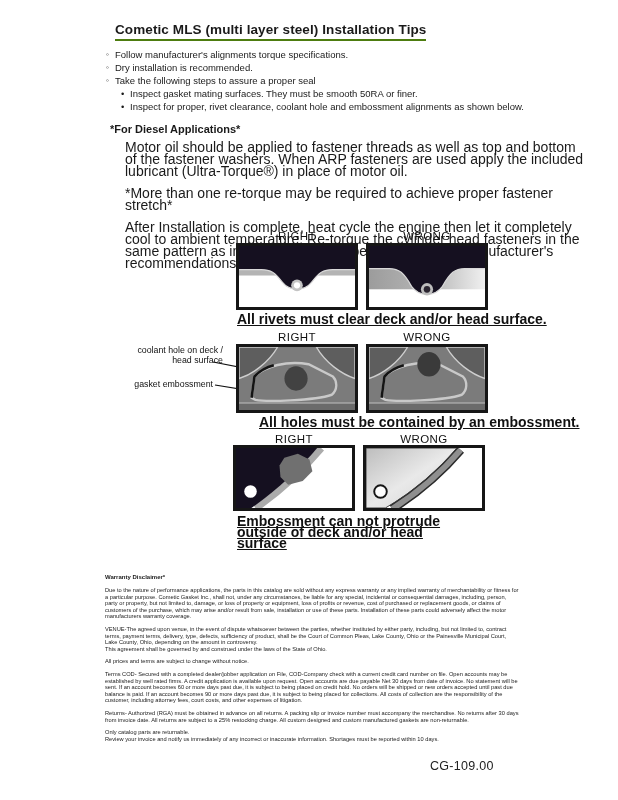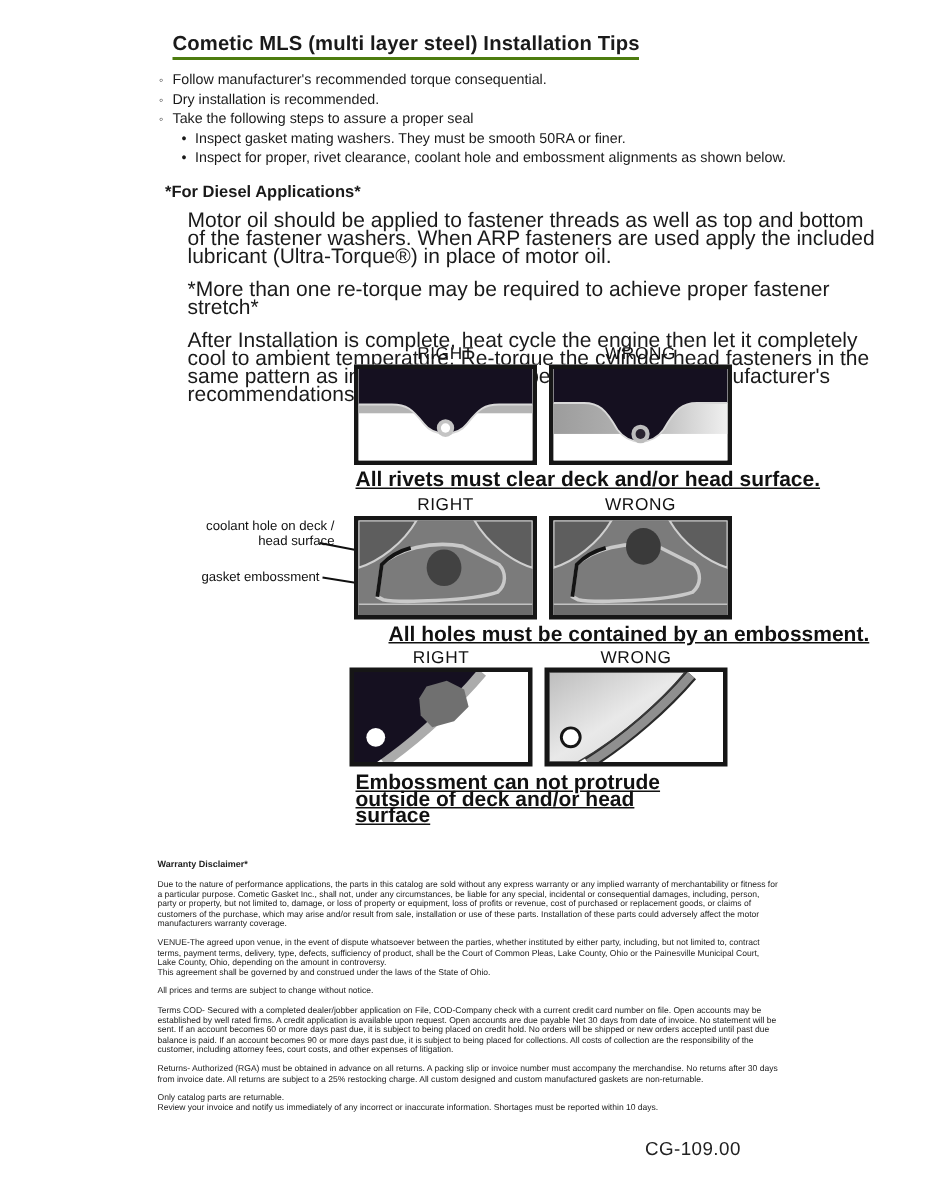--- a/index.html
+++ b/index.html
@@ -41,33 +41,33 @@
 </head>
 <body>
 
 <div class="page">
 
   <div class="content">
     <div class="doc-title">Cometic MLS (multi layer steel) Installation Tips</div>
 
     <div class="bullet-row">
       <span class="marker">◦</span>
-      <span>Follow manufacturer's recommended torque consequential.</span>
+      <span>Follow manufacturer's alignments torque specifications.</span>
     </div>
     <div class="bullet-row">
       <span class="marker">◦</span>
       <span>Dry installation is recommended.</span>
     </div>
     <div class="bullet-row">
       <span class="marker">◦</span>
       <span>Take the following steps to assure a proper seal</span>
     </div>
     <div class="bullet-row sub">
       <span class="marker">•</span>
-      <span>Inspect gasket mating washers.  They must be smooth 50RA or finer.</span>
+      <span>Inspect gasket mating surfaces.  They must be smooth 50RA or finer.</span>
     </div>
     <div class="bullet-row sub">
       <span class="marker">•</span>
       <span>Inspect for proper, rivet clearance, coolant hole and embossment alignments as shown below.</span>
     </div>
 
     <div class="diesel-heading">*For Diesel Applications*</div>
     <p class="para">Motor oil should be applied to fastener threads as well as top and bottom of the fastener washers. When ARP fasteners are used apply the included lubricant (Ultra-Torque®) in place of motor oil.</p>
     <p class="para">*More than one re-torque may be required to achieve proper fastener stretch*</p>
     <p class="para">After Installation is complete, heat cycle the engine then let it completely cool to ambient temperature. Re-torque the cylinder head fasteners in the same pattern as initial installation or per your fastener manufacturer's recommendations.</p>

